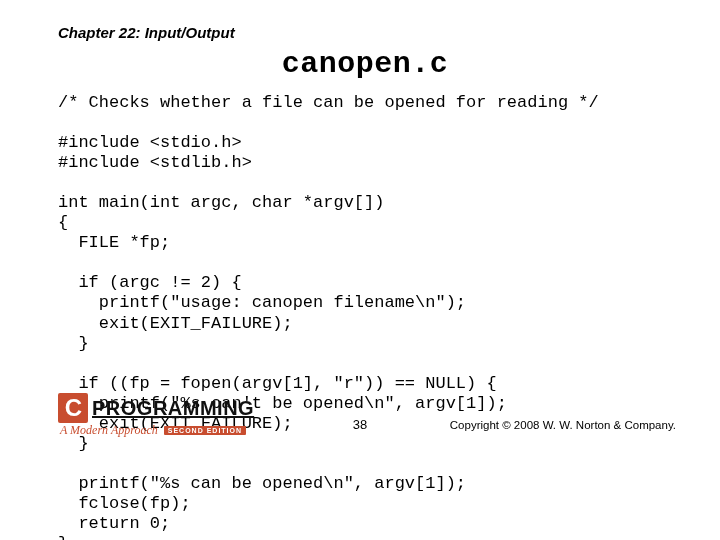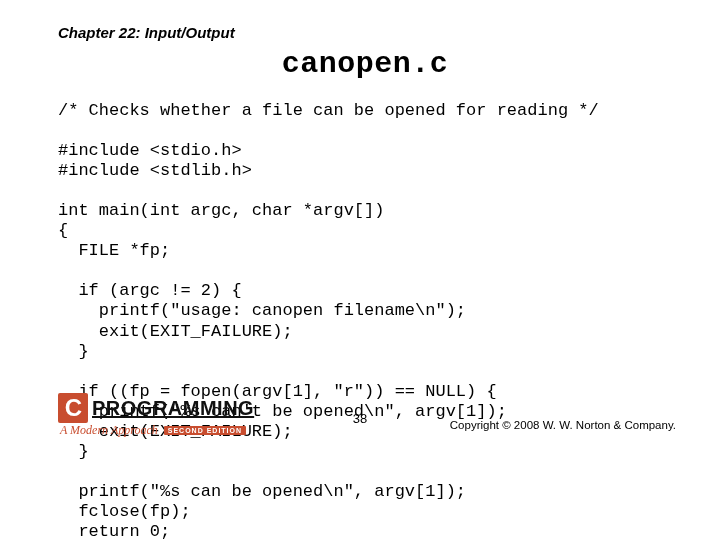--- a/index.html
+++ b/index.html
@@ -23,21 +23,21 @@
     font-weight: bold;
     font-style: italic;
     font-size: 15px;
     margin-bottom: 6px;
   }
   .filename-title {
     font-family: "Courier New", Courier, monospace;
     font-weight: bold;
     font-size: 30px;
     text-align: center;
-    margin: 6px 0 20px 0;
+    margin: 6px 0 12px 0;
     letter-spacing: 0.5px;
   }
   .code-block {
     font-family: "Courier New", Courier, monospace;
     font-size: 17px;
     line-height: 1.18;
     white-space: pre;
   }
   .footer {
     position: absolute;
@@ -97,21 +97,21 @@
     font-size: 7px;
     font-weight: bold;
     letter-spacing: 1px;
     padding: 1px 4px;
     border-radius: 1px;
   }
   .page-number {
     position: absolute;
     left: 0;
     right: 0;
-    bottom: 12px;
+    bottom: 6px;
     text-align: center;
     font-size: 13px;
     color: #000;
   }
   .copyright {
     position: absolute;
     right: 44px;
     bottom: 6px;
     font-size: 11.5px;
     color: #000;

